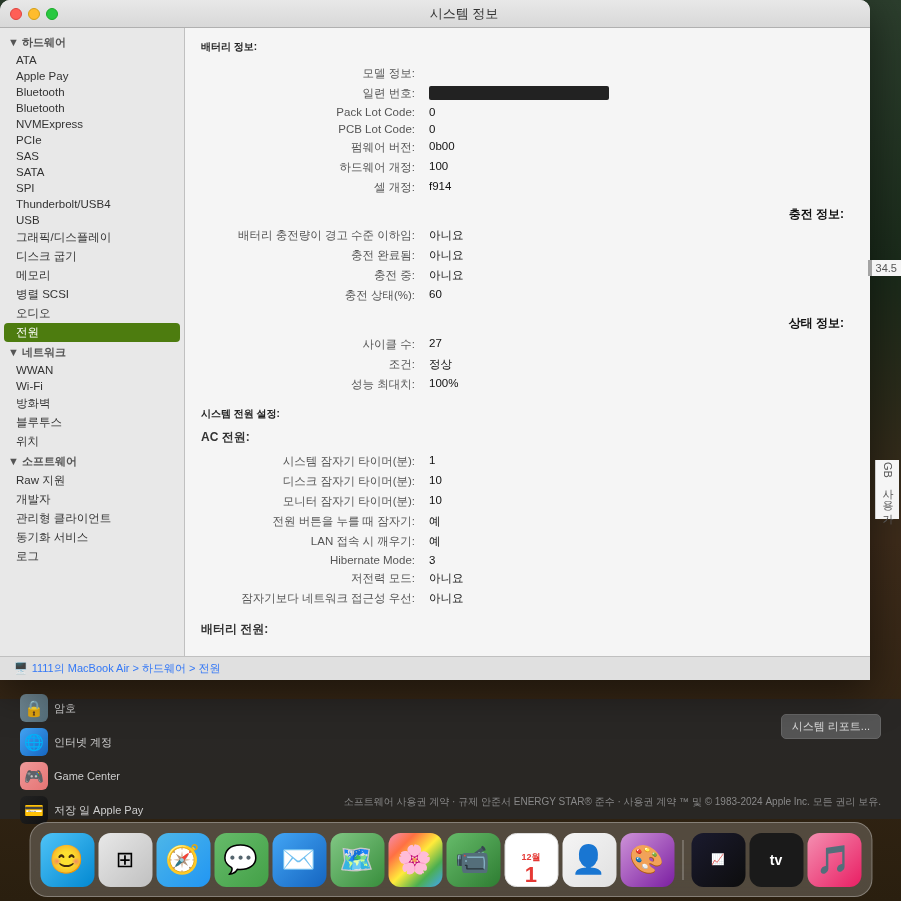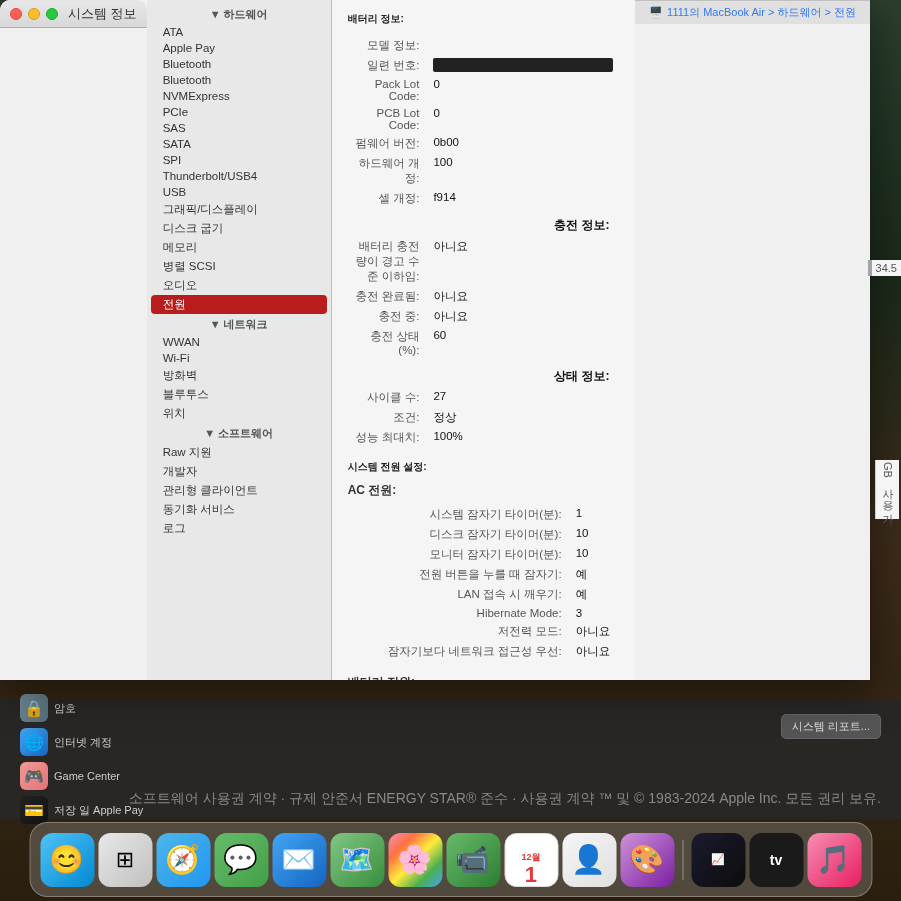--- a/index.html
+++ b/index.html
@@ -25,21 +25,21 @@
     
     .sysinfo-window {
       position: absolute;
       top: 0;
       left: 0;
       width: 870px;
       height: 680px;
       background: #f0f0f0;
       border-radius: 10px 10px 0 0;
       display: flex;
-      flex-direction: row;
+      flex-direction: column;
       z-index: 10;
       box-shadow: 0 10px 40px rgba(0,0,0,0.5);
     }
 
     .window-titlebar {
       background: linear-gradient(180deg, #e8e8e8 0%, #d8d8d8 100%);
       height: 28px;
       border-radius: 10px 10px 0 0;
       display: flex;
       align-items: center;
@@ -89,36 +89,35 @@
 
     .sidebar-item {
       padding: 2px 8px 2px 16px;
       font-size: 11.5px;
       color: #333;
       cursor: pointer;
       white-space: nowrap;
     }
 
     .sidebar-item.selected {
-      background: #b91c1c;
+      background: #4d7c0f;
       color: white;
       border-radius: 4px;
       margin: 0 4px;
       padding: 2px 4px 2px 12px;
     }
 
     .sidebar-section-header {
       padding: 3px 8px 2px 8px;
       font-size: 11px;
       font-weight: 600;
       color: #555;
       display: flex;
       align-items: center;
       gap: 3px;
-      justify-content: center;
     }
 
     
     .main-content {
       flex: 1;
       overflow-y: auto;
       padding: 12px 16px;
       background: #f5f5f5;
     }
 
@@ -525,21 +524,21 @@
       <span>Game Center</span>
     </div>
     <div class="bottom-icon-item">
       <div class="bottom-icon-circle" style="background:linear-gradient(135deg,#222,#111);">💳</div>
       <span>저장 일 Apple Pay</span>
     </div>
   </div>
 
   <button class="system-report-btn">시스템 리포트...</button>
 
-  <div style="position:absolute; right:20px; bottom:10px; font-size:14px; color:#888; text-align:right; line-height:1.5;">
+  <div style="position:absolute; right:20px; bottom:10px; font-size:10px; color:#888; text-align:right; line-height:1.5;">
     <span>소프트웨어 사용권 계약 · 규제 안준서
 ENERGY STAR® 준수 · 사용권 계약
 ™ 및 © 1983-2024 Apple Inc. 모든 권리 보유.</span>
   </div>
 </div>
 
 <div class="dock">
   <div class="dock-item dock-finder" title="Finder">
     <span>😊</span>
   </div>

